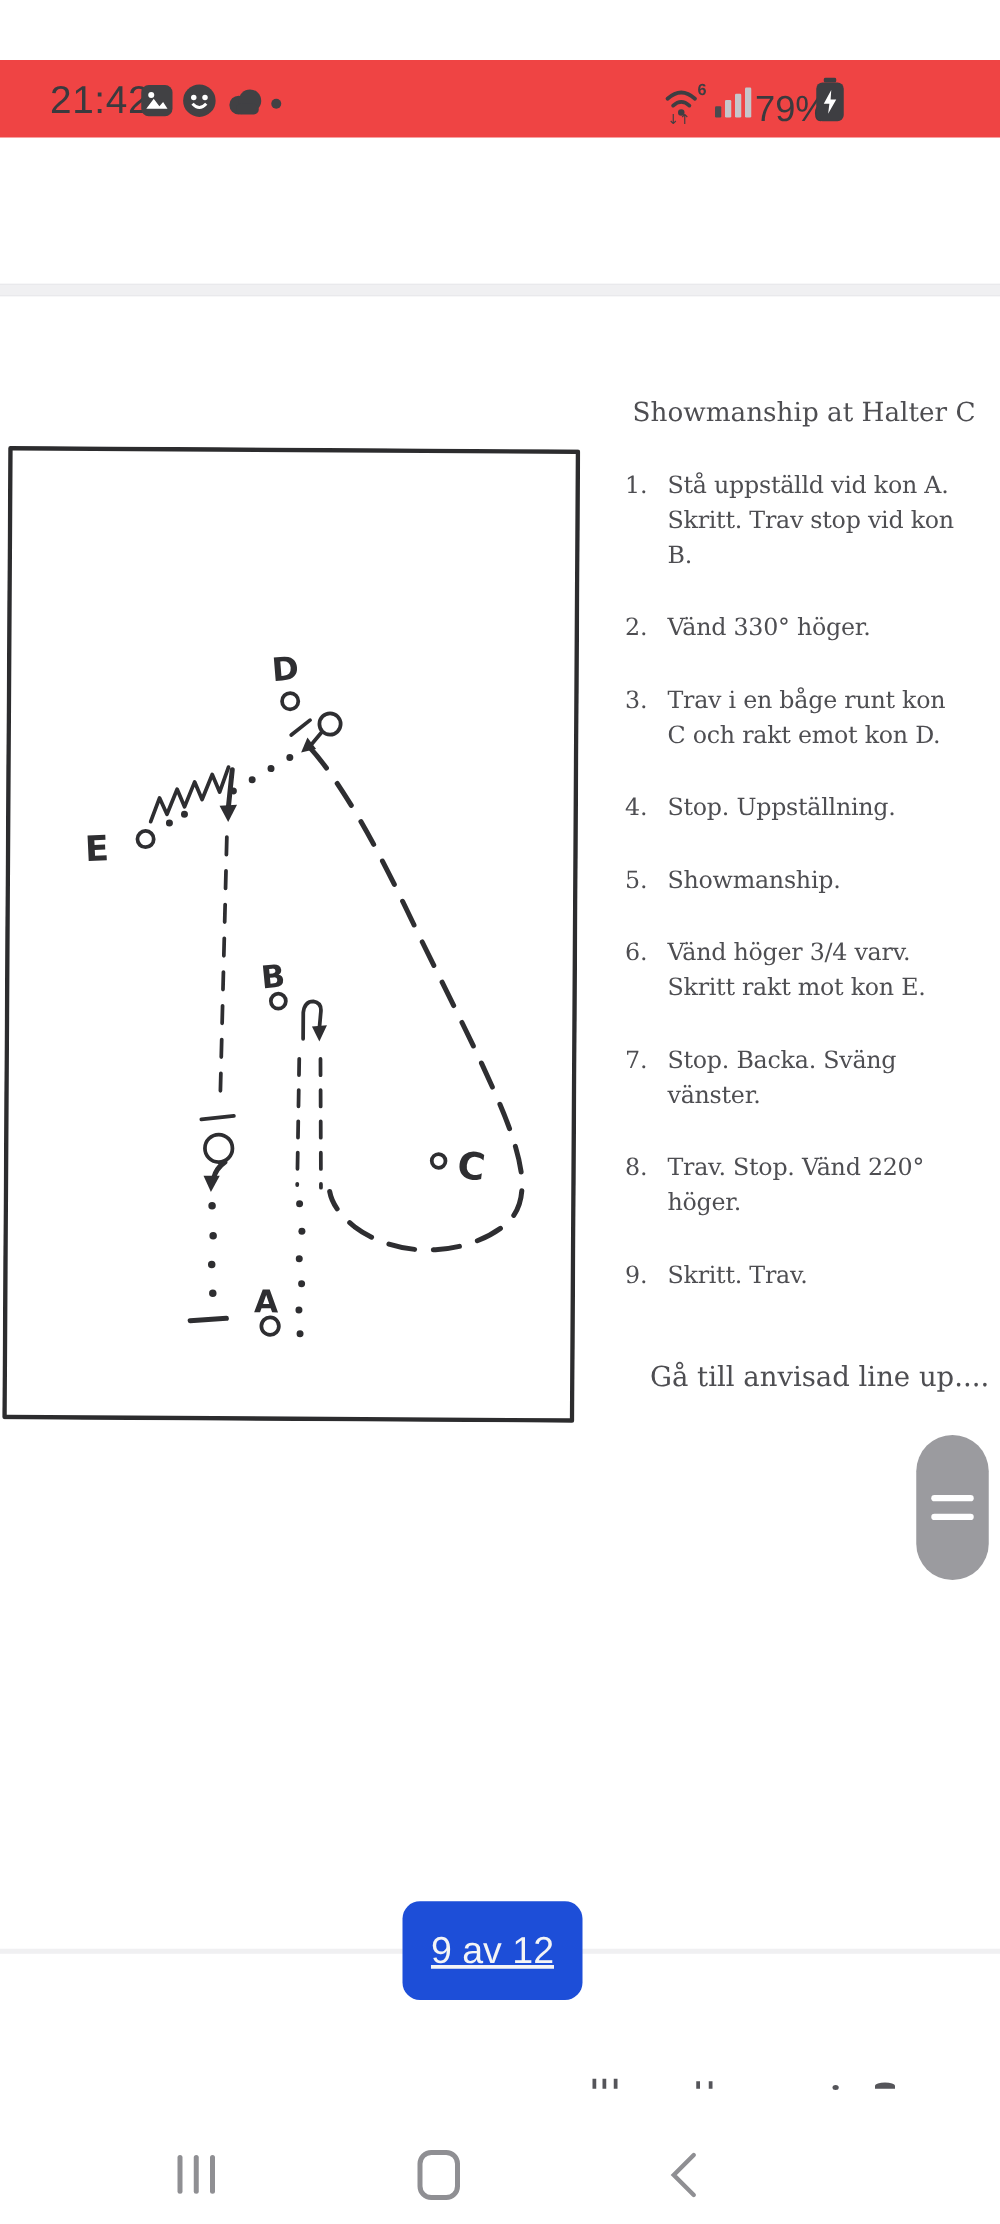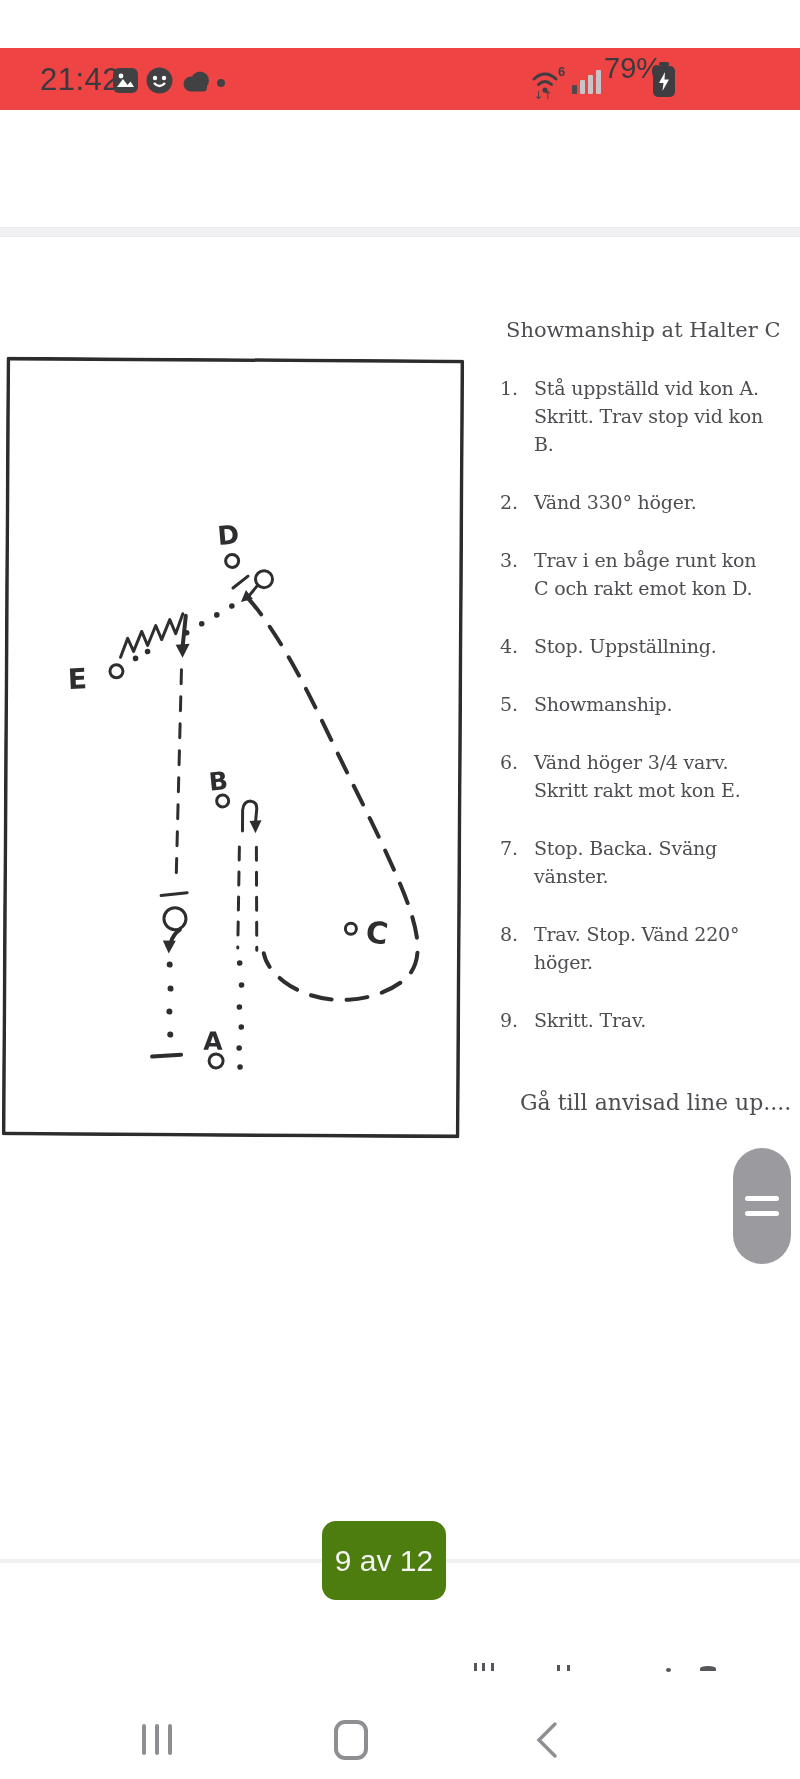--- a/index.html
+++ b/index.html
@@ -6,43 +6,43 @@
   body{
     width:800px;height:1779px;position:relative;background:#ffffff;
     font-family:"Liberation Sans",sans-serif;overflow:hidden;
   }
   
   .statusbar{position:absolute;left:0;top:0;width:800px;height:62px;background:#ef4444;margin-top:48px;}
   .sb-time{position:absolute;left:40px;top:14px;font-size:31px;color:#3a3a3e;letter-spacing:.5px;}
   .sb-ico{position:absolute;top:19px;}
   .sb-dot{position:absolute;left:217px;top:31px;width:8px;height:8px;border-radius:50%;background:#414144;}
   .sb-right{position:absolute;right:0;top:0;height:62px;}
-  .sb-pct{position:absolute;left:604px;top:4px;font-size:29px;color:#3a3a3e;}
+  .sb-pct{position:absolute;left:604px;top:24px;font-size:29px;color:#3a3a3e;}
   .sig-bar{position:absolute;bottom:0;width:5px;border-radius:1px;}
   
   .page-sep{position:absolute;left:0;width:800px;background:#f0f0f2;}
   .sep-top{top:227px;height:8px;border-top:1px solid #e9e9ec;border-bottom:1px solid #e9e9ec;}
   .sep-mid{top:1559px;height:4px;}
   
   .arena{position:absolute;left:4px;top:358px;width:458px;height:779px;transform:rotate(.35deg);}
   .arena svg{display:block;}
   .instructions{position:absolute;left:500px;top:318px;width:300px;color:#4e4e52;
     font-family:"DejaVu Serif",serif;}
   .doc-title{font-size:21px;margin:0 0 32px 6px;white-space:nowrap;}
   .step{display:flex;margin-bottom:30px;font-size:19px;line-height:28px;}
   .step-num{width:34px;flex:none;}
   .step-text{width:266px;white-space:pre-line;letter-spacing:-.2px;}
   .doc-footer{margin:56px 0 0 20px;font-size:22px;}
   
   .scroll-handle{position:absolute;left:733px;top:1148px;width:58px;height:116px;
     background:#9b9b9f;border-radius:29px;cursor:grab;}
   .handle-line{position:absolute;left:12px;width:34px;height:5px;background:#ffffff;border-radius:3px;}
-  .page-badge{position:absolute;left:322px;top:1521px;width:124px;height:79px;
-    background:#4d7c0f;border-radius:14px;display:flex;align-items:center;justify-content:center;
-    color:#f4f4f5;font-size:30px;}
+  .page-badge{position:absolute;left:322px;top:1521px;width:144px;height:79px;
+    background:#1d4ed8;border-radius:14px;display:flex;align-items:center;justify-content:center;
+    color:#f4f4f5;font-size:30px;text-decoration:underline;}
   .peek{position:absolute;background:#55555a;}
   
   .navbar{position:absolute;left:0;top:1700px;width:800px;height:79px;background:#ffffff;}
   .nav-btn{position:absolute;top:0;width:90px;height:79px;display:flex;align-items:center;justify-content:center;}
   .recents-bar{width:4px;height:31px;background:#8f8f93;border-radius:2px;margin:0 4.5px;}
   .home-sq{width:26px;height:32px;border:4px solid #8f8f93;border-radius:11px;}
 </style>
 </head>
 <body>
 

